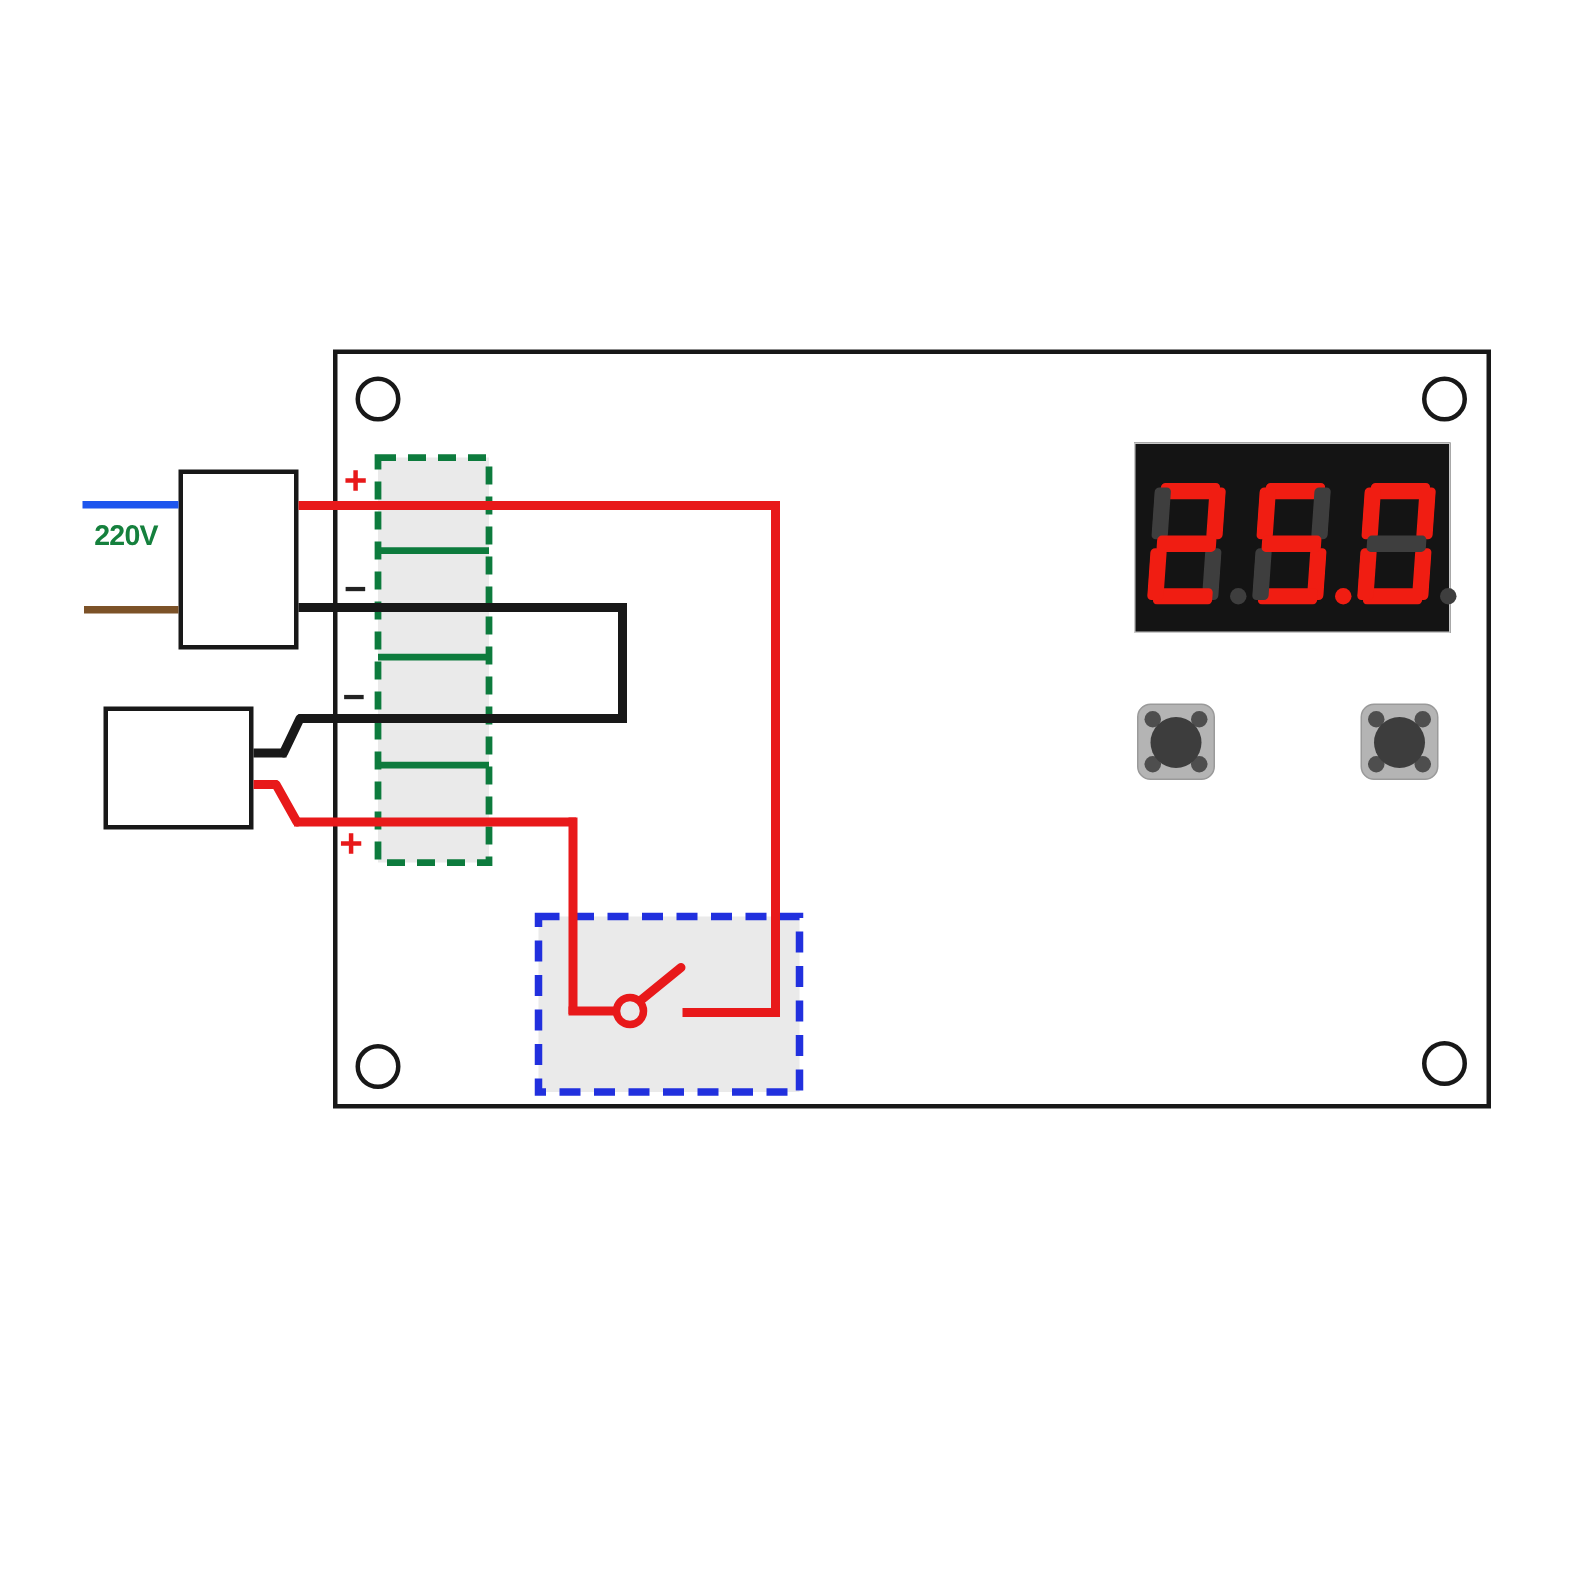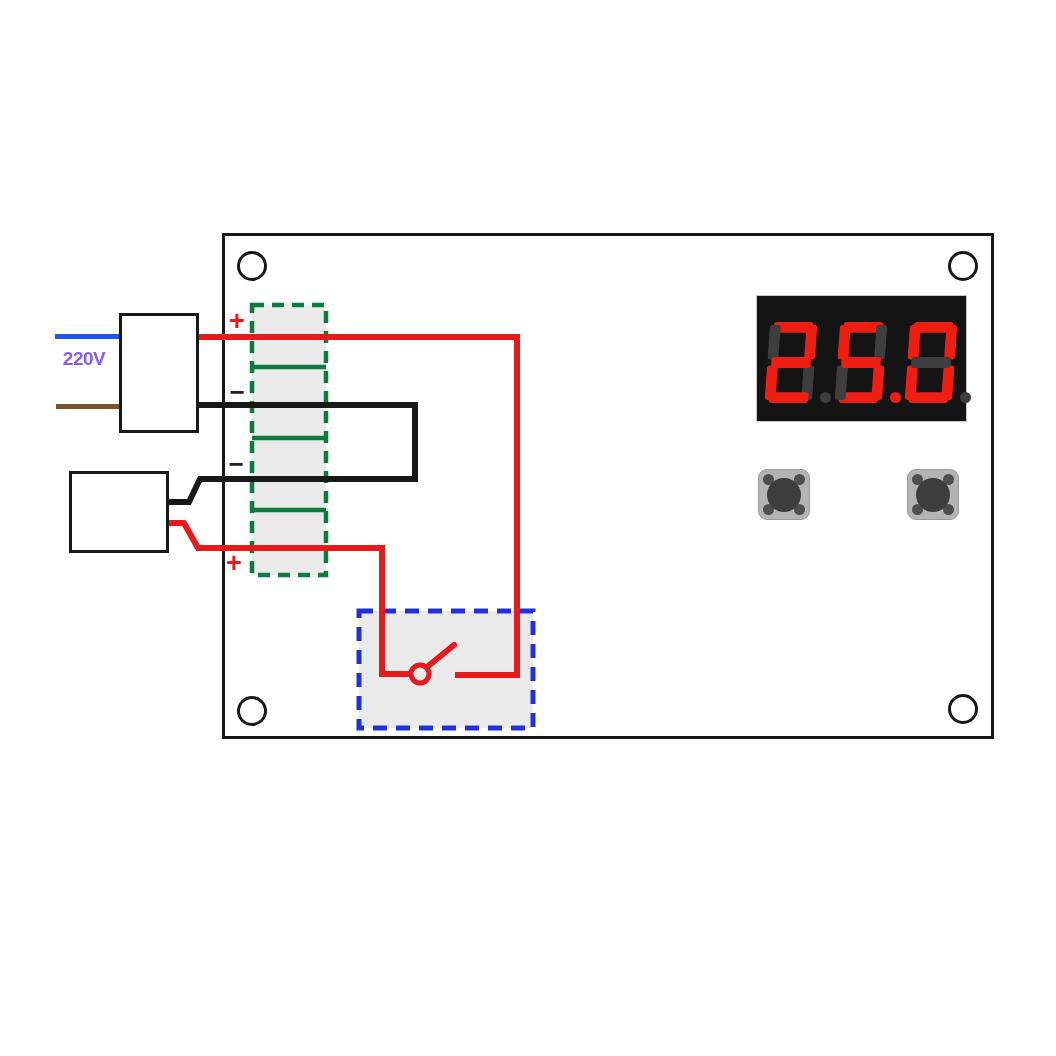--- a/index.html
+++ b/index.html
@@ -24,21 +24,21 @@
   .w-red{background:var(--wire-red);} .w-black{background:var(--wire-black);}
   .w-blue{background:var(--wire-blue);} .w-brown{background:var(--wire-brown);}
 
   .extbox{position:absolute;border:3px solid var(--wire-black);background:#ffffff;z-index:4;}
   #power-box{left:119px;top:313px;width:74px;height:114px;}
   #sensor-box{left:69px;top:471px;width:94px;height:76px;}
 
   .lbl{position:absolute;z-index:7;transform:translate(-50%,-50%);font-weight:700;line-height:1;}
   .lbl.plus{color:var(--wire-red);font-size:27px;}
   .lbl.minus{color:#222;font-size:26px;}
-  #mains-label{color:#8b5cf6;font-size:19px;letter-spacing:-0.5px;}
+  #mains-label{color:#15803d;font-size:19px;letter-spacing:-0.5px;}
 
   .display{position:absolute;left:756px;top:295px;width:211px;height:127px;
            background:var(--disp-bg);border:1px solid #c8c8c8;box-sizing:border-box;z-index:5;}
   #display-digits{display:flex;gap:22px;padding:26px 0 0 10px;}
   .digit-wrap{position:relative;width:48px;height:81px;}
   .digit{width:48px;height:81px;transform:skewX(-4deg);display:block;}
   .dp{position:absolute;right:-16px;bottom:0px;width:11px;height:11px;border-radius:50%;
       background:var(--seg-off);}
   .dp.lit{background:var(--seg-on);}
 

